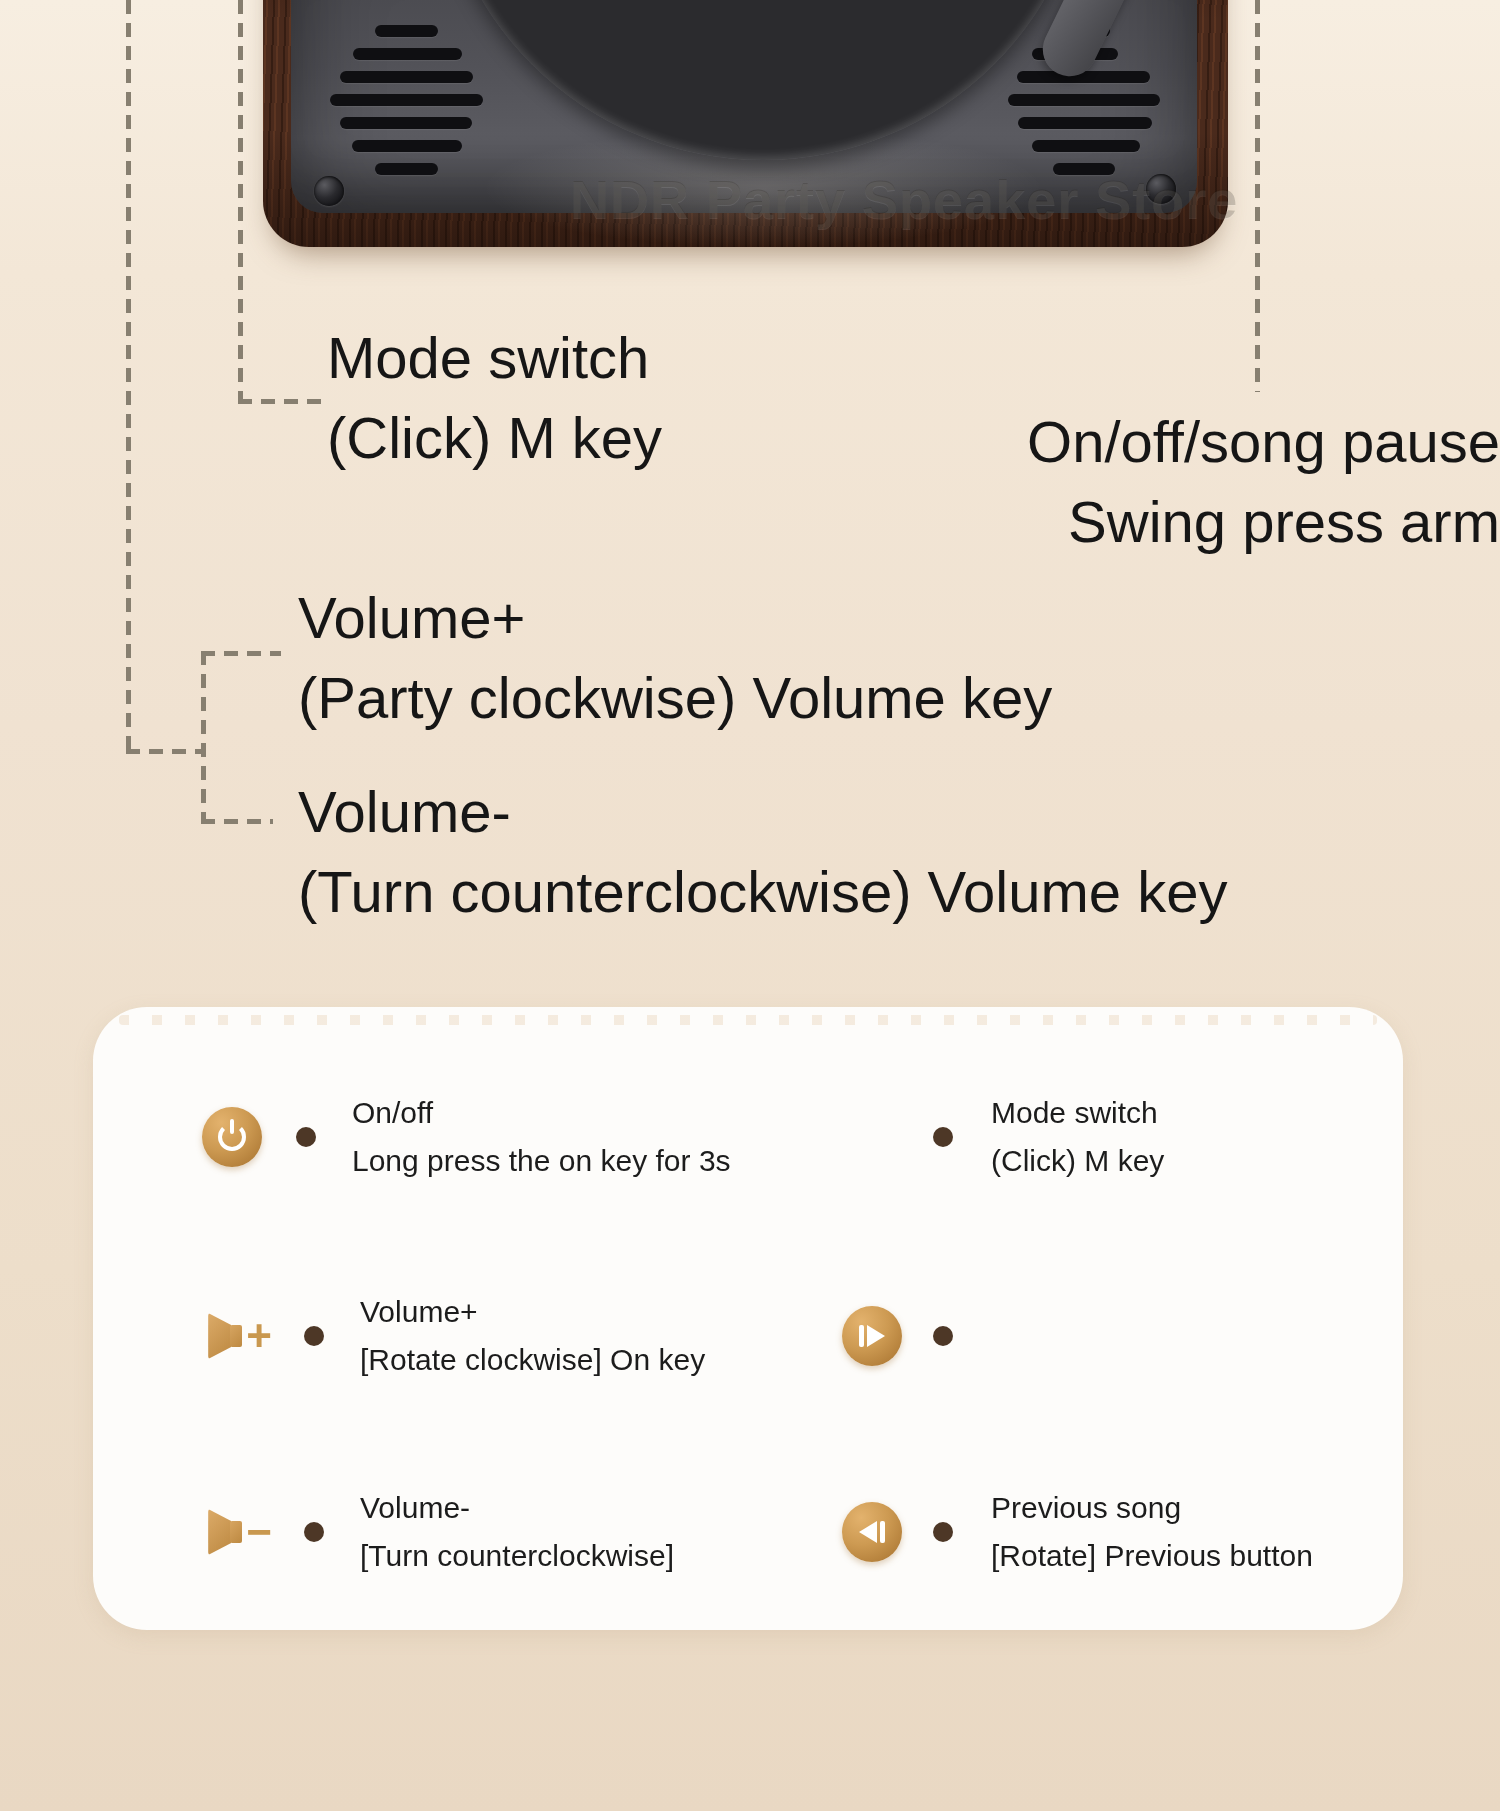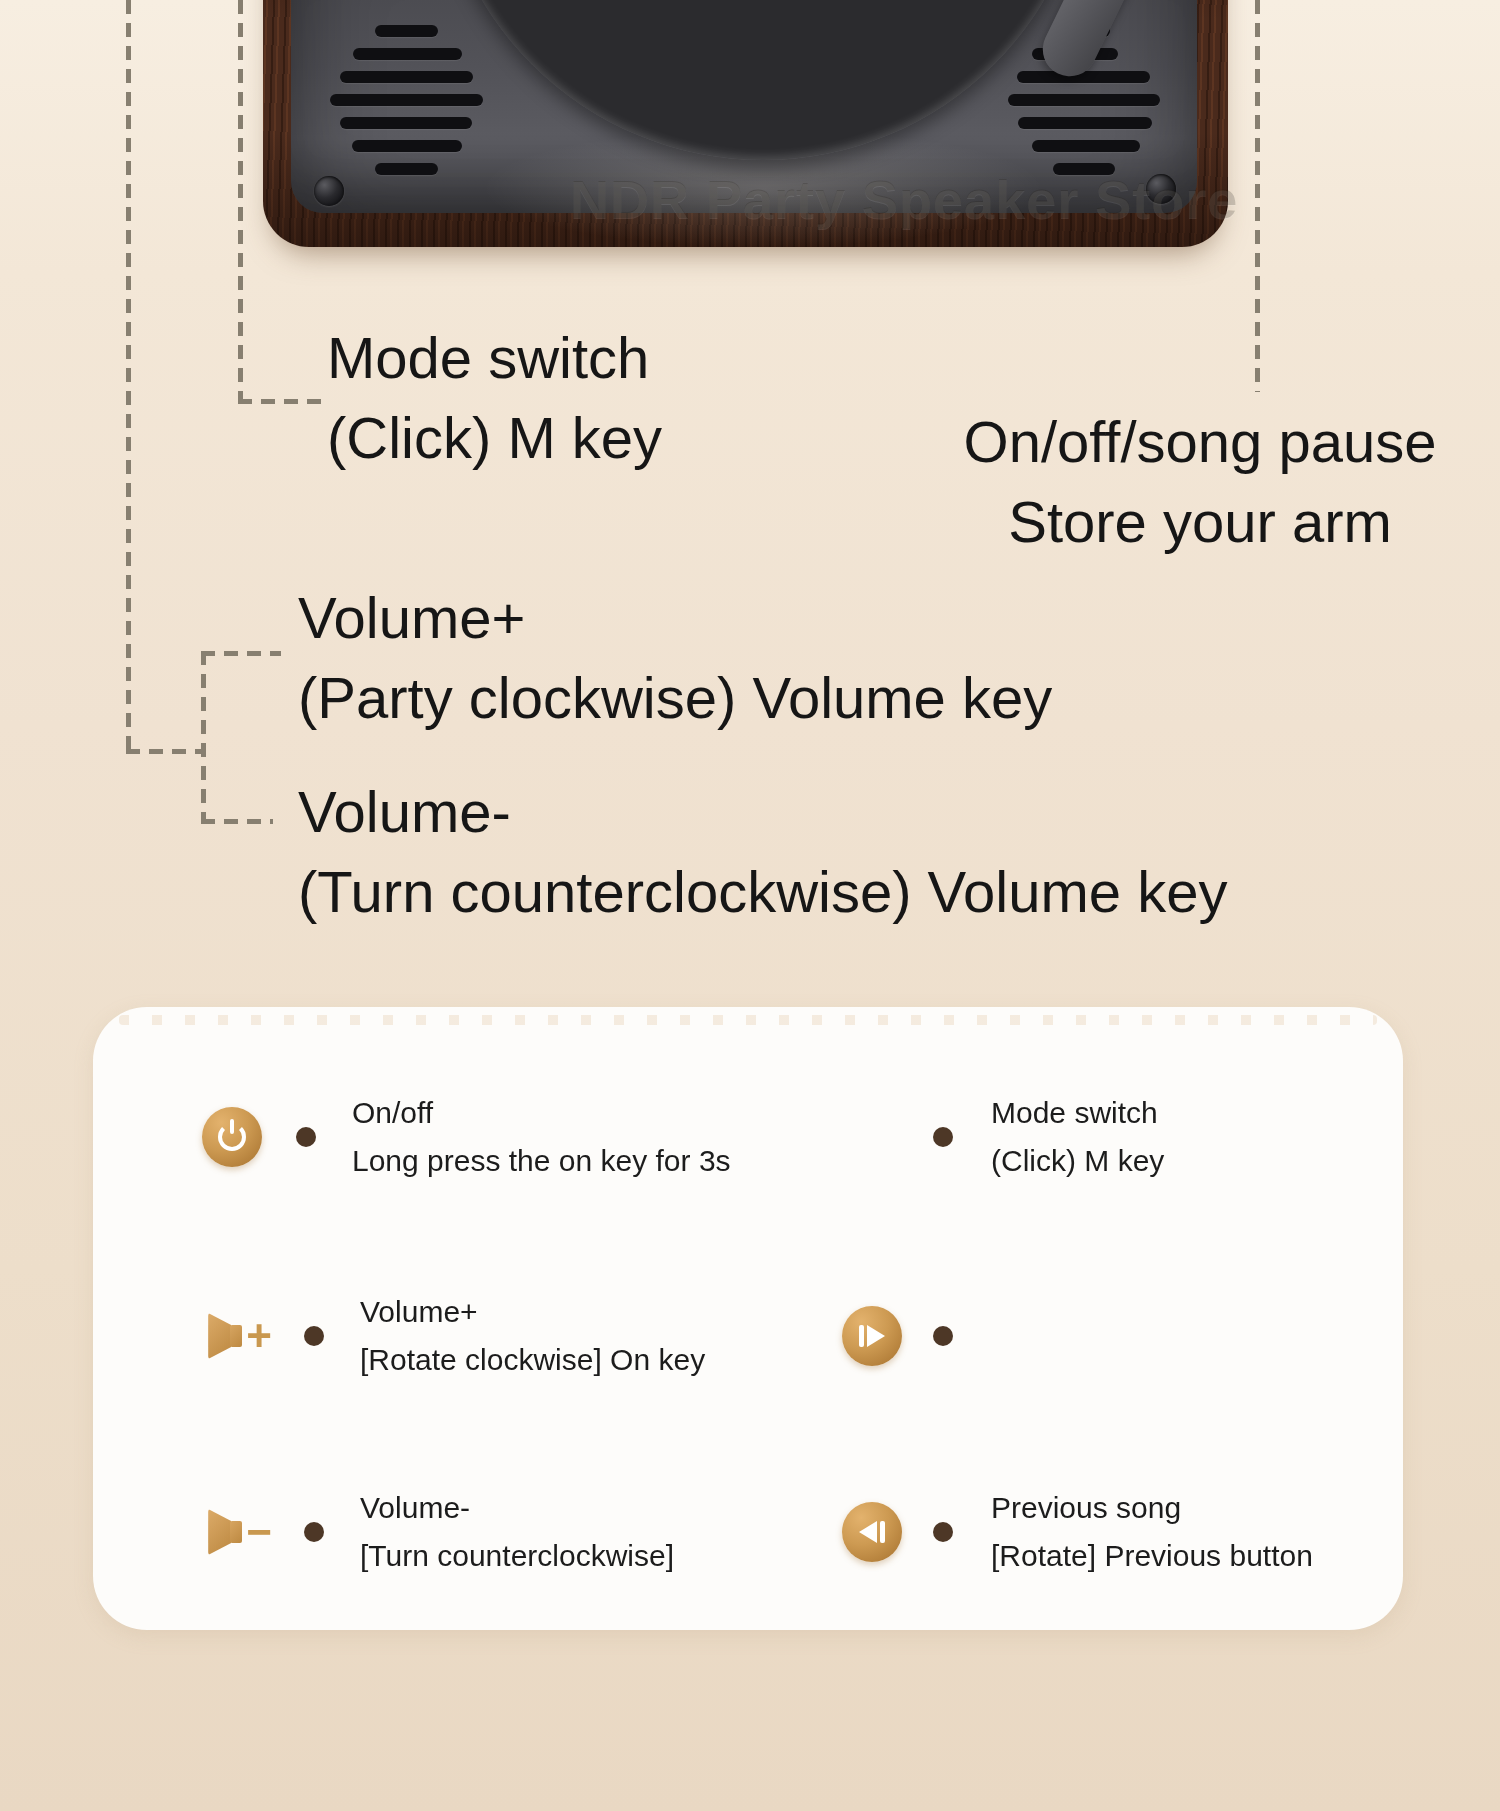--- a/index.html
+++ b/index.html
@@ -38,21 +38,21 @@
     box-shadow:0 4px 8px rgba(0,0,0,0.35);}
   .screw{position:absolute;width:30px;height:30px;border-radius:50%;
     background:radial-gradient(circle at 35% 30%,#5b5b60 0%,#2a2a2e 45%,#161619 75%);
     box-shadow:0 1px 2px rgba(255,255,255,0.12),inset 0 1px 3px rgba(0,0,0,0.8);}
   #watermark{position:absolute;left:570px;top:168px;font-size:54px;font-weight:800;letter-spacing:1px;
     color:rgba(35,28,22,0.20);text-shadow:0 1px 0 rgba(255,255,255,0.10);white-space:nowrap;}
 
   
   .ann{position:absolute;color:#161616;font-size:58px;line-height:80px;white-space:nowrap;}
   #ann-mode{left:327px;top:318px;}
-  #ann-power{left:900px;top:402px;width:600px;text-align:center;}
+  #ann-power{left:900px;top:402px;width:600px;text-align:right;}
   #ann-volup{left:298px;top:578px;}
   #ann-voldown{left:298px;top:772px;}
 
   
   #card{position:absolute;left:93px;top:1007px;width:1310px;height:623px;border-radius:54px;
     background:#fdfcfa;box-shadow:0 6px 20px rgba(185,155,122,0.18);}
   #card-texture{position:absolute;left:26px;top:8px;right:26px;height:10px;opacity:.85;border-radius:4px;
     background:repeating-linear-gradient(90deg,#f3e8da 0 10px,transparent 10px 33px);}
   .cell{position:absolute;display:flex;align-items:center;transform:translateY(-50%);}
   .icon-slot{width:62px;height:62px;display:flex;align-items:center;justify-content:center;flex:none;}
@@ -124,21 +124,21 @@
   <div class="screw" style="left:314px;top:176px"></div>
   <div class="screw" style="left:1146px;top:174px"></div>
   <div id="watermark">NDR Party Speaker Store</div>
 
   <div class="ann" id="ann-mode">
     <div>Mode switch</div>
     <div>(Click) M key</div>
   </div>
   <div class="ann" id="ann-power">
     <div>On/off/song pause</div>
-    <div>Store your arm</div>
+    <div>Swing press arm</div>
   </div>
   <div class="ann" id="ann-volup">
     <div>Volume+</div>
     <div>(Party clockwise) Volume key</div>
   </div>
   <div class="ann" id="ann-voldown">
     <div>Volume-</div>
     <div>(Turn counterclockwise) Volume key</div>
   </div>
 

